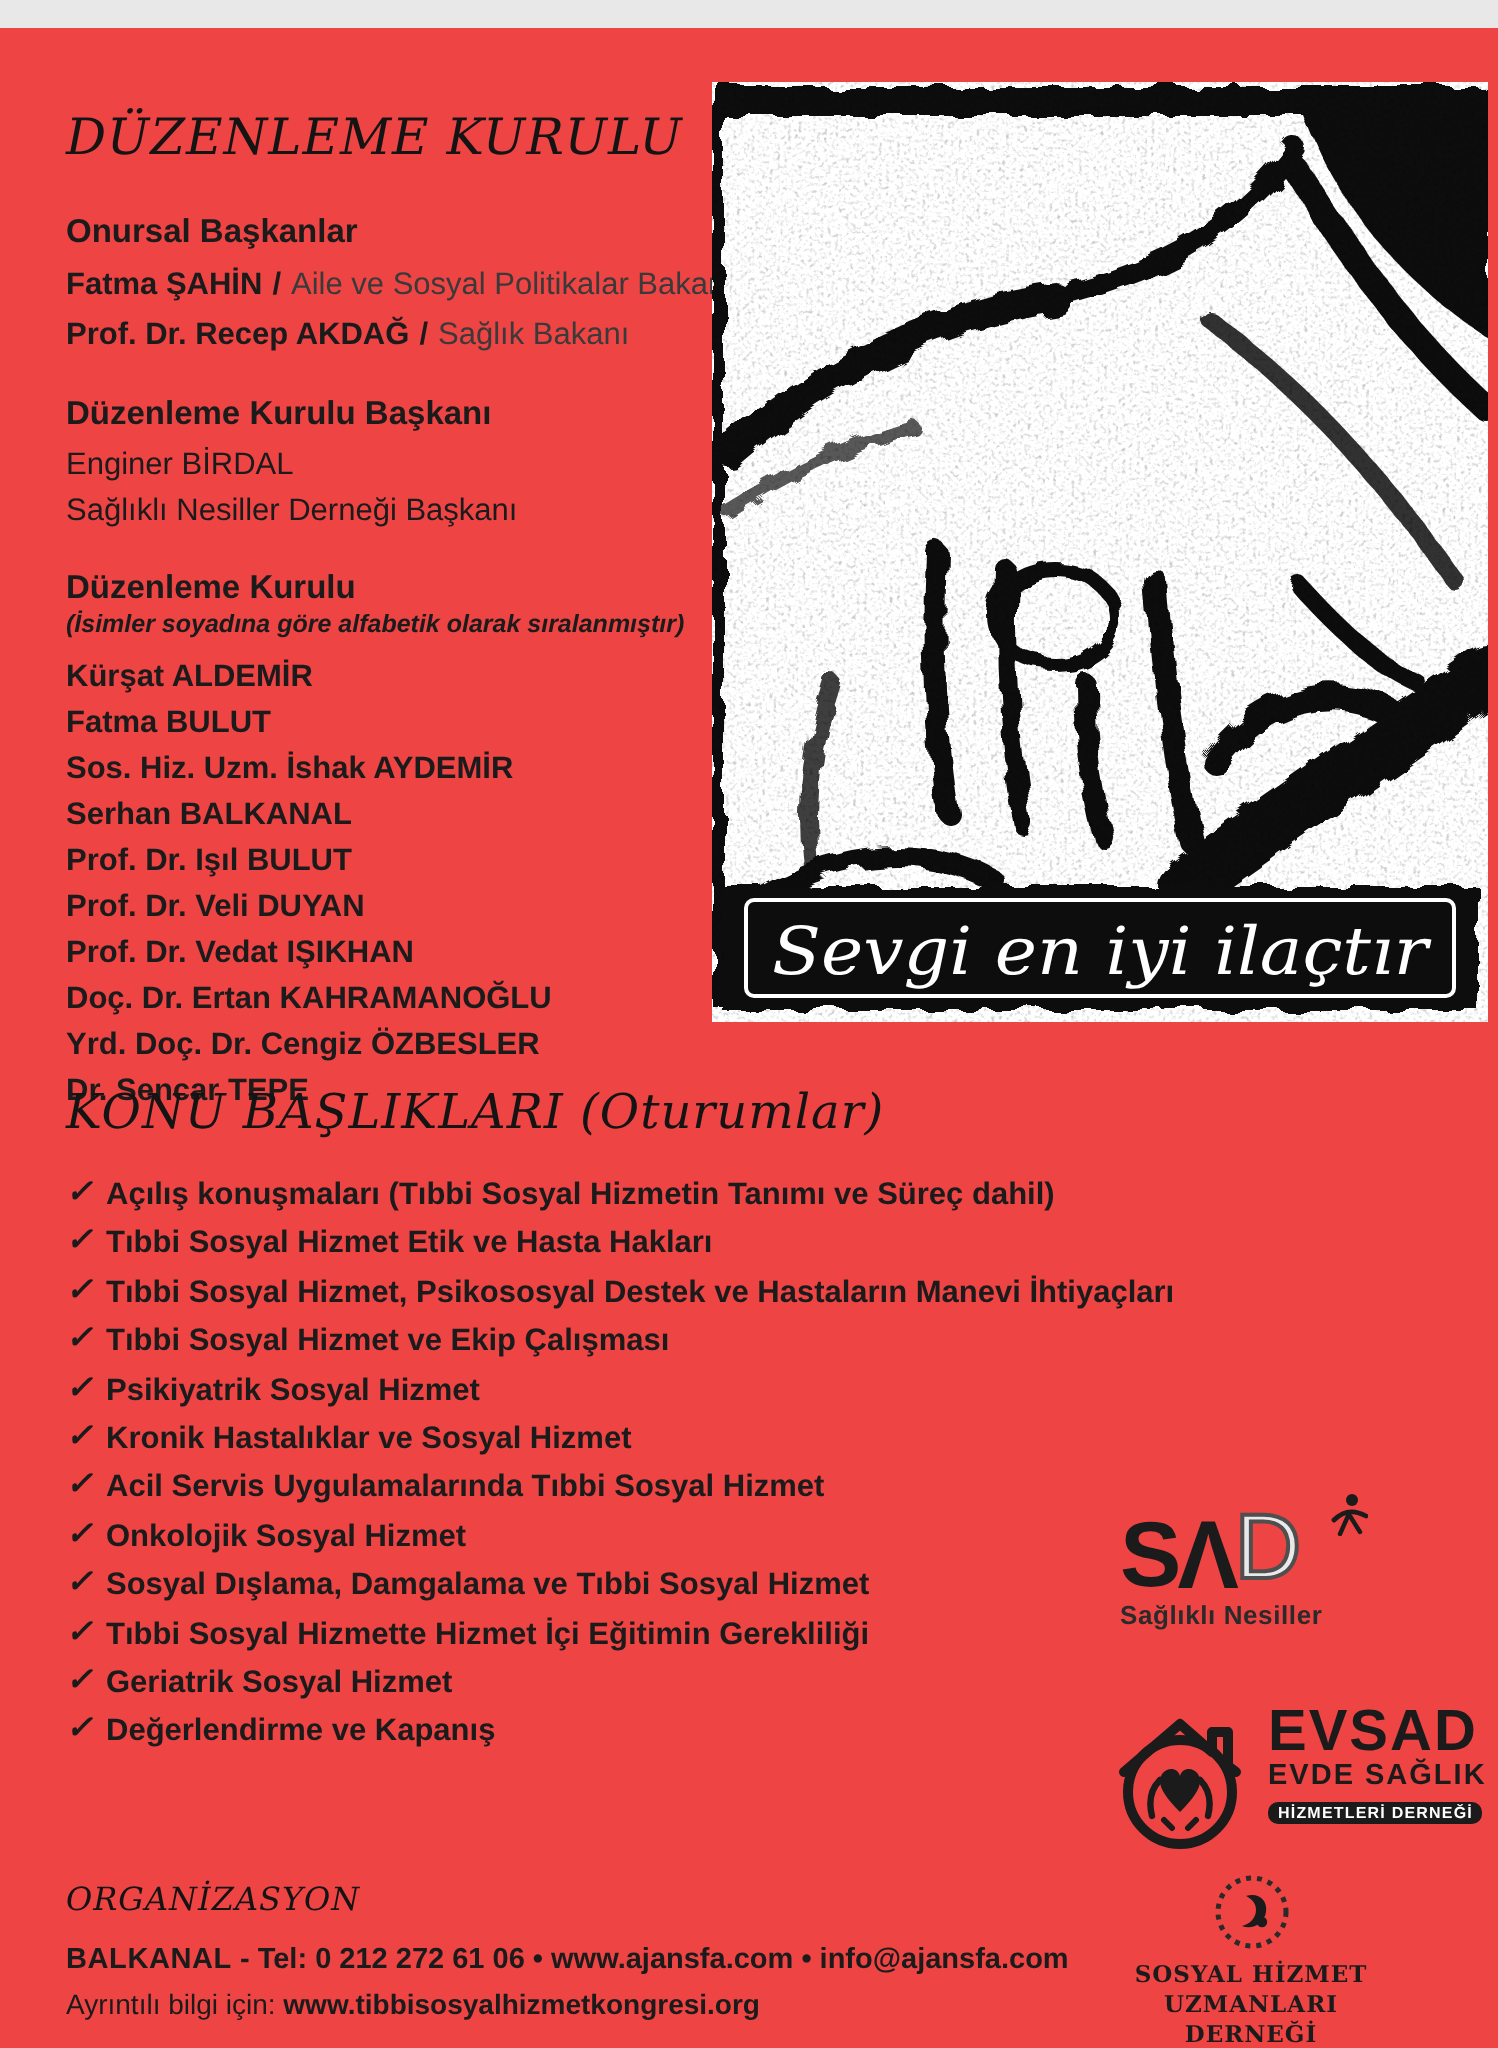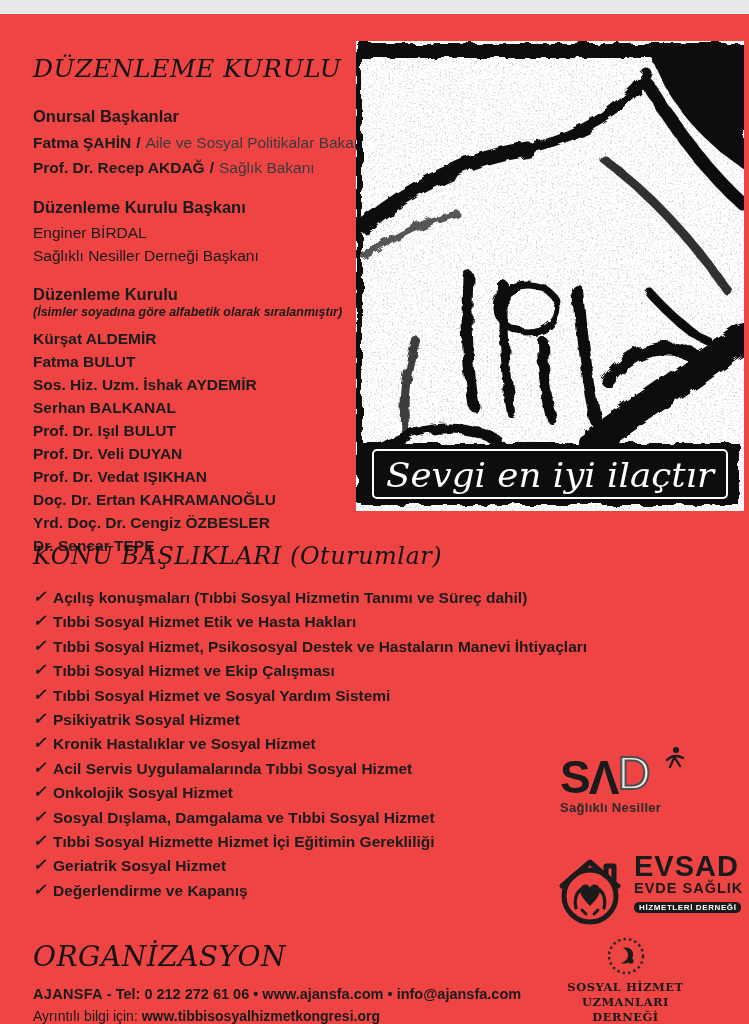--- a/index.html
+++ b/index.html
@@ -50,21 +50,21 @@
   .evsad-line2{font-size:14.5px;font-weight:700;letter-spacing:1px;line-height:16px;}
   .evsad-line3{
     font-size:8px;font-weight:700;letter-spacing:.6px;background:#1b1b1b;color:#fff;
     display:inline-block;padding:1px 5px;border-radius:5px;line-height:9px;
   }
   .logo-shud{position:absolute;left:528px;top:920px;width:195px;text-align:center;}
   .shud-line{font-size:11.5px;font-weight:700;letter-spacing:.5px;line-height:15px;
     font-family:"DejaVu Serif",serif;}
   
   .org{position:absolute;left:33px;top:926px;}
-  .org h1{margin:0 0 10px 0;font-size:28px;}
+  .org h1{margin:0 0 10px 0;font-size:16px;}
   .org-line1{font-size:14.5px;font-weight:600;margin:0;line-height:22px;white-space:nowrap;}
   .org-agency{font-weight:700;letter-spacing:.3px;}
   .org-line2{font-size:14px;margin:0;line-height:22px;white-space:nowrap;}
   .org-url{font-weight:700;}
 </style>
 </head>
 <body>
 
 <div class="page">
 
@@ -155,21 +155,20 @@
     </svg>
   </figure>
 
   <section class="topics">
     <h1 class="script-heading" style="font-size:24px;">KONU BAŞLIKLARI (Oturumlar)</h1>
     <ul class="topic-list">
       <li><span class="check">✓</span><span>Açılış konuşmaları (Tıbbi Sosyal Hizmetin Tanımı ve Süreç dahil)</span></li>
       <li><span class="check">✓</span><span>Tıbbi Sosyal Hizmet Etik ve Hasta Hakları</span></li>
       <li><span class="check">✓</span><span>Tıbbi Sosyal Hizmet, Psikososyal Destek ve Hastaların Manevi İhtiyaçları</span></li>
       <li><span class="check">✓</span><span>Tıbbi Sosyal Hizmet ve Ekip Çalışması</span></li>
-      <li><span class="check">✓</span><span>Tıbbi Sosyal Hizmet ve Sosyal Yardım Sistemi</span></li>
       <li><span class="check">✓</span><span>Psikiyatrik Sosyal Hizmet</span></li>
       <li><span class="check">✓</span><span>Kronik Hastalıklar ve Sosyal Hizmet</span></li>
       <li><span class="check">✓</span><span>Acil Servis Uygulamalarında Tıbbi Sosyal Hizmet</span></li>
       <li><span class="check">✓</span><span>Onkolojik Sosyal Hizmet</span></li>
       <li><span class="check">✓</span><span>Sosyal Dışlama, Damgalama ve Tıbbi Sosyal Hizmet</span></li>
       <li><span class="check">✓</span><span>Tıbbi Sosyal Hizmette Hizmet İçi Eğitimin Gerekliliği</span></li>
       <li><span class="check">✓</span><span>Geriatrik Sosyal Hizmet</span></li>
       <li><span class="check">✓</span><span>Değerlendirme ve Kapanış</span></li>
     </ul>
   </section>
@@ -208,17 +207,17 @@
       <circle cx="21" cy="22" r="17" fill="none" stroke="#2a2a2a" stroke-width="2.5" stroke-dasharray="2.5 3"></circle>
       <path d="M18,14 C24,12 29,16 28,22 C27,28 21,31 16,29 C20,28 23,25 23,21 C23,17 20,15 18,14 Z" fill="#1b1b1b"></path>
       <circle cx="26" cy="27" r="2.6" fill="#1b1b1b"></circle>
     </svg>
     <div class="shud-line">SOSYAL HİZMET UZMANLARI</div>
     <div class="shud-line">DERNEĞİ</div>
   </div>
 
   <section class="org">
     <h1 class="script-heading">ORGANİZASYON</h1>
-    <p class="org-line1"><span class="org-agency">AJANSFA</span> <span>- Tel: 0 212 272 61 06 • www.ajansfa.com • info@ajansfa.com</span></p>
+    <p class="org-line1"><span class="org-agency">BALKANAL</span> <span>- Tel: 0 212 272 61 06 • www.ajansfa.com • info@ajansfa.com</span></p>
     <p class="org-line2"><span>Ayrıntılı bilgi için:</span> <span class="org-url">www.tibbisosyalhizmetkongresi.org</span></p>
   </section>
 
 </div>
 
 </body></html>

